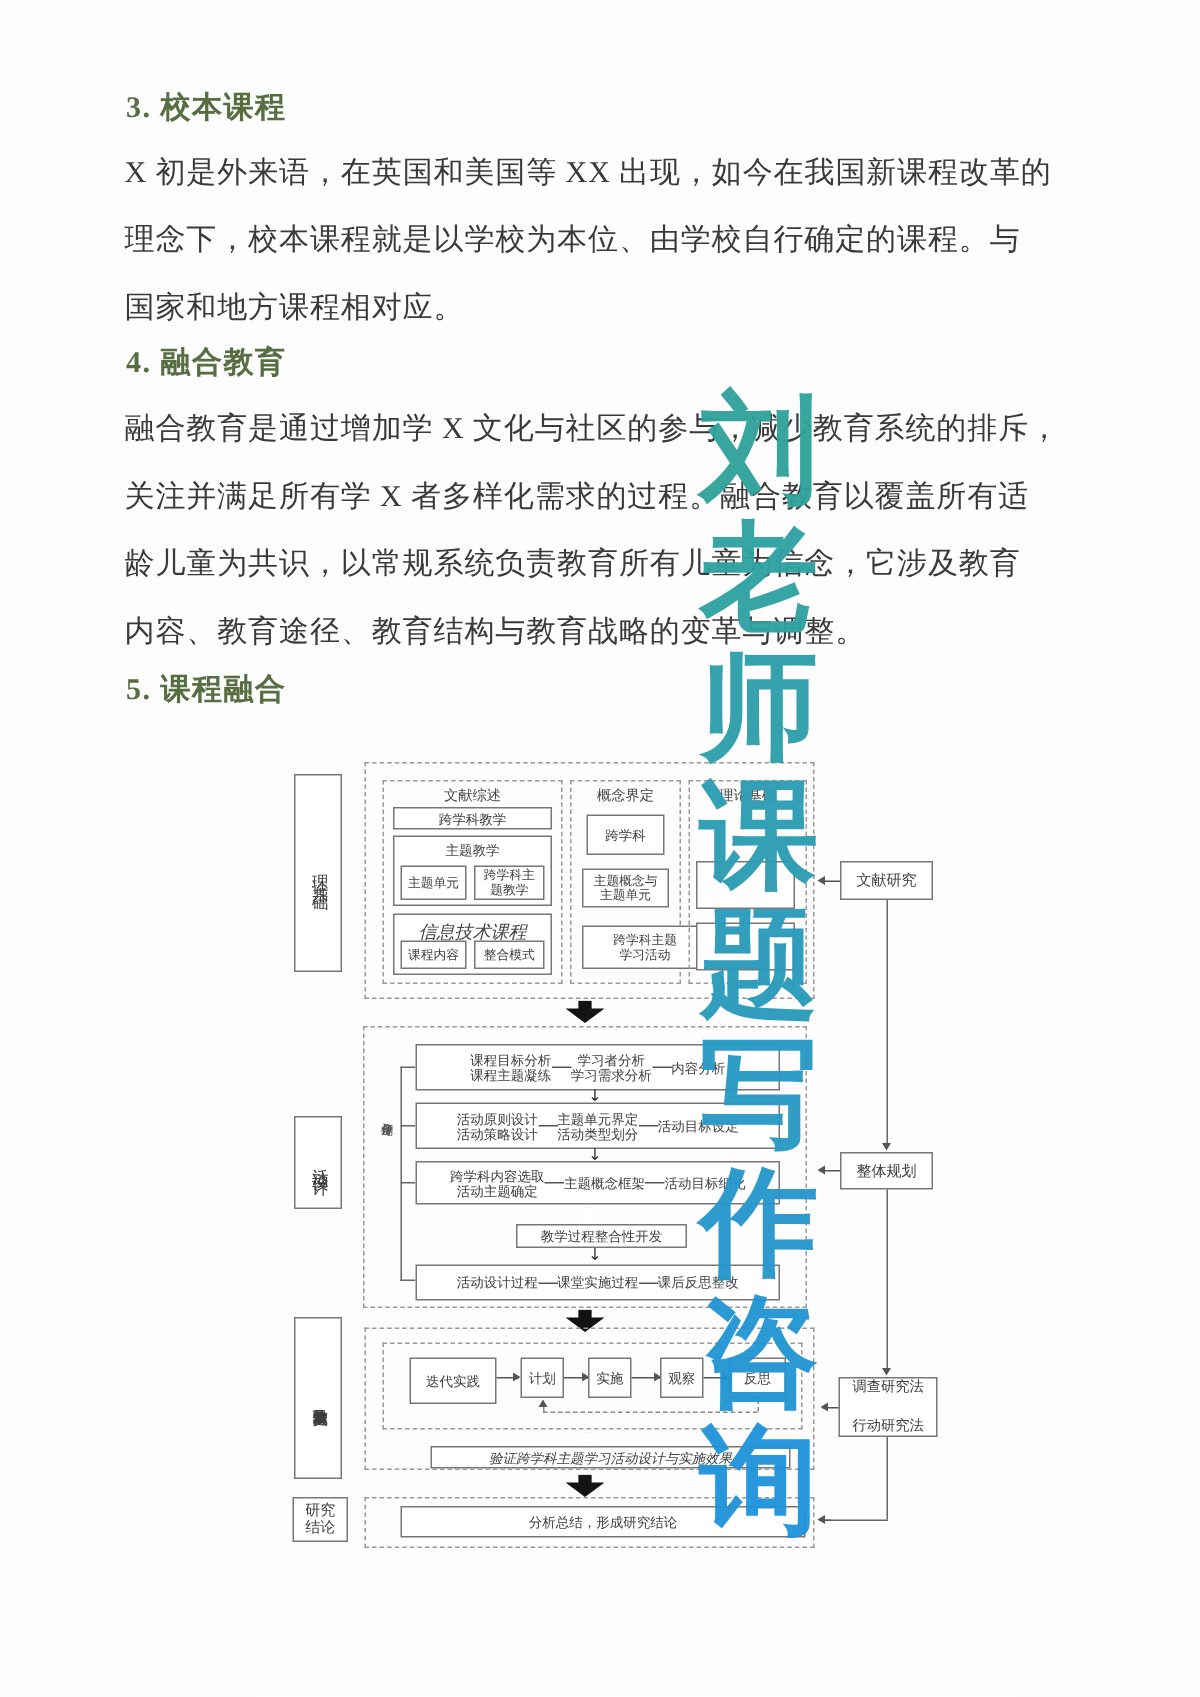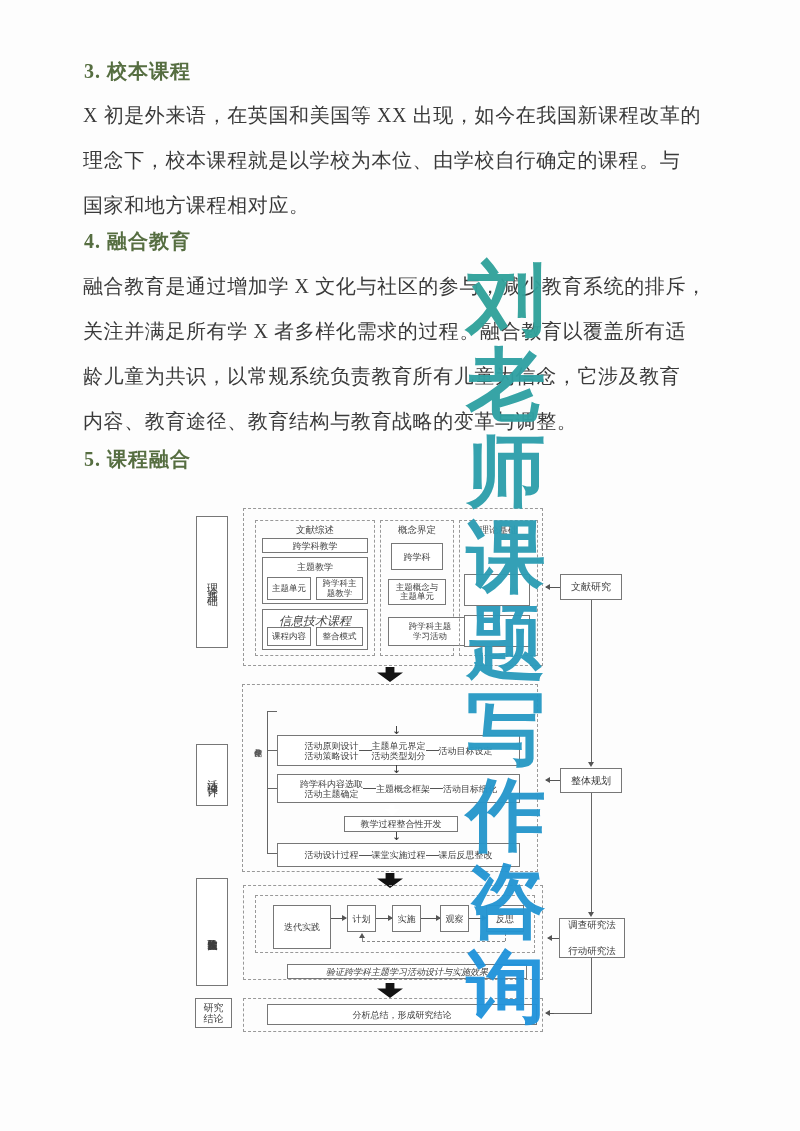--- a/index.html
+++ b/index.html
@@ -135,20 +135,33 @@
   <div class="dg dbox" style="left:242px;top:684px;width:296px;height:188px;"></div>
 
   <div class="dg vtext" style="left:248px;top:742px;height:68px;font-size:8px;color:#555;transform:rotate(8deg);">多样化评价</div>
 
   <div class="dg vline" style="left:267px;top:711px;height:143px;"></div>
   <div class="dg hline" style="left:267px;top:711px;width:10px;"></div>
   <div class="dg hline" style="left:267px;top:750px;width:10px;"></div>
   <div class="dg hline" style="left:267px;top:788px;width:10px;"></div>
   <div class="dg hline" style="left:267px;top:853px;width:10px;"></div>
 
+  <div class="dg box rowbox" style="left:277px;top:696px;width:243px;height:31px;">
+    <div class="cell fs9">
+      <span>课程目标分析</span>
+      <span>课程主题凝练</span>
+    </div>
+    <div class="hd"></div>
+    <div class="cell fs9">
+      <span>学习者分析</span>
+      <span>学习需求分析</span>
+    </div>
+    <div class="hd"></div>
+    <div class="cell fs9">内容分析</div>
+  </div>
   <div class="dg smdown" style="left:392px;top:725px;">↓</div>
 
   <div class="dg box rowbox" style="left:277px;top:735px;width:243px;height:31px;">
     <div class="cell fs9">
       <span>活动原则设计</span>
       <span>活动策略设计</span>
     </div>
     <div class="hd"></div>
     <div class="cell fs9">
       <span>主题单元界定</span>
@@ -181,21 +194,21 @@
     <div class="cell fs9">课堂实施过程</div>
     <div class="hd"></div>
     <div class="cell fs9">课后反思整改</div>
   </div>
 
   <div class="dg bigarrow" style="left:377px;top:873px;"></div>
 
   <div class="dg dbox" style="left:243px;top:885px;width:300px;height:95px;"></div>
   <div class="dg dbox" style="left:255px;top:895px;width:280px;height:58px;"></div>
 
-  <div class="dg box ctr fs9" style="left:273px;top:905px;width:58px;height:44px;">迭代实践</div>
+  <div class="dg box ctr fs9" style="left:273px;top:905px;width:58px;height:31px;">迭代实践</div>
   <div class="dg rarr" style="left:331px;top:918px;width:15px;"></div>
   <div class="dg box ctr fs9" style="left:347px;top:905px;width:29px;height:27px;">计划</div>
   <div class="dg rarr" style="left:376px;top:918px;width:16px;"></div>
   <div class="dg box ctr fs9" style="left:392px;top:905px;width:29px;height:27px;">实施</div>
   <div class="dg rarr" style="left:421px;top:918px;width:19px;"></div>
   <div class="dg box ctr fs9" style="left:440px;top:905px;width:29px;height:27px;">观察</div>
   <div class="dg rarr" style="left:469px;top:918px;width:17px;"></div>
   <div class="dg box ctr fs9" style="left:486px;top:905px;width:38px;height:27px;">反思</div>
 
   <div class="dg dashv" style="left:505px;top:933px;height:8px;"></div>

